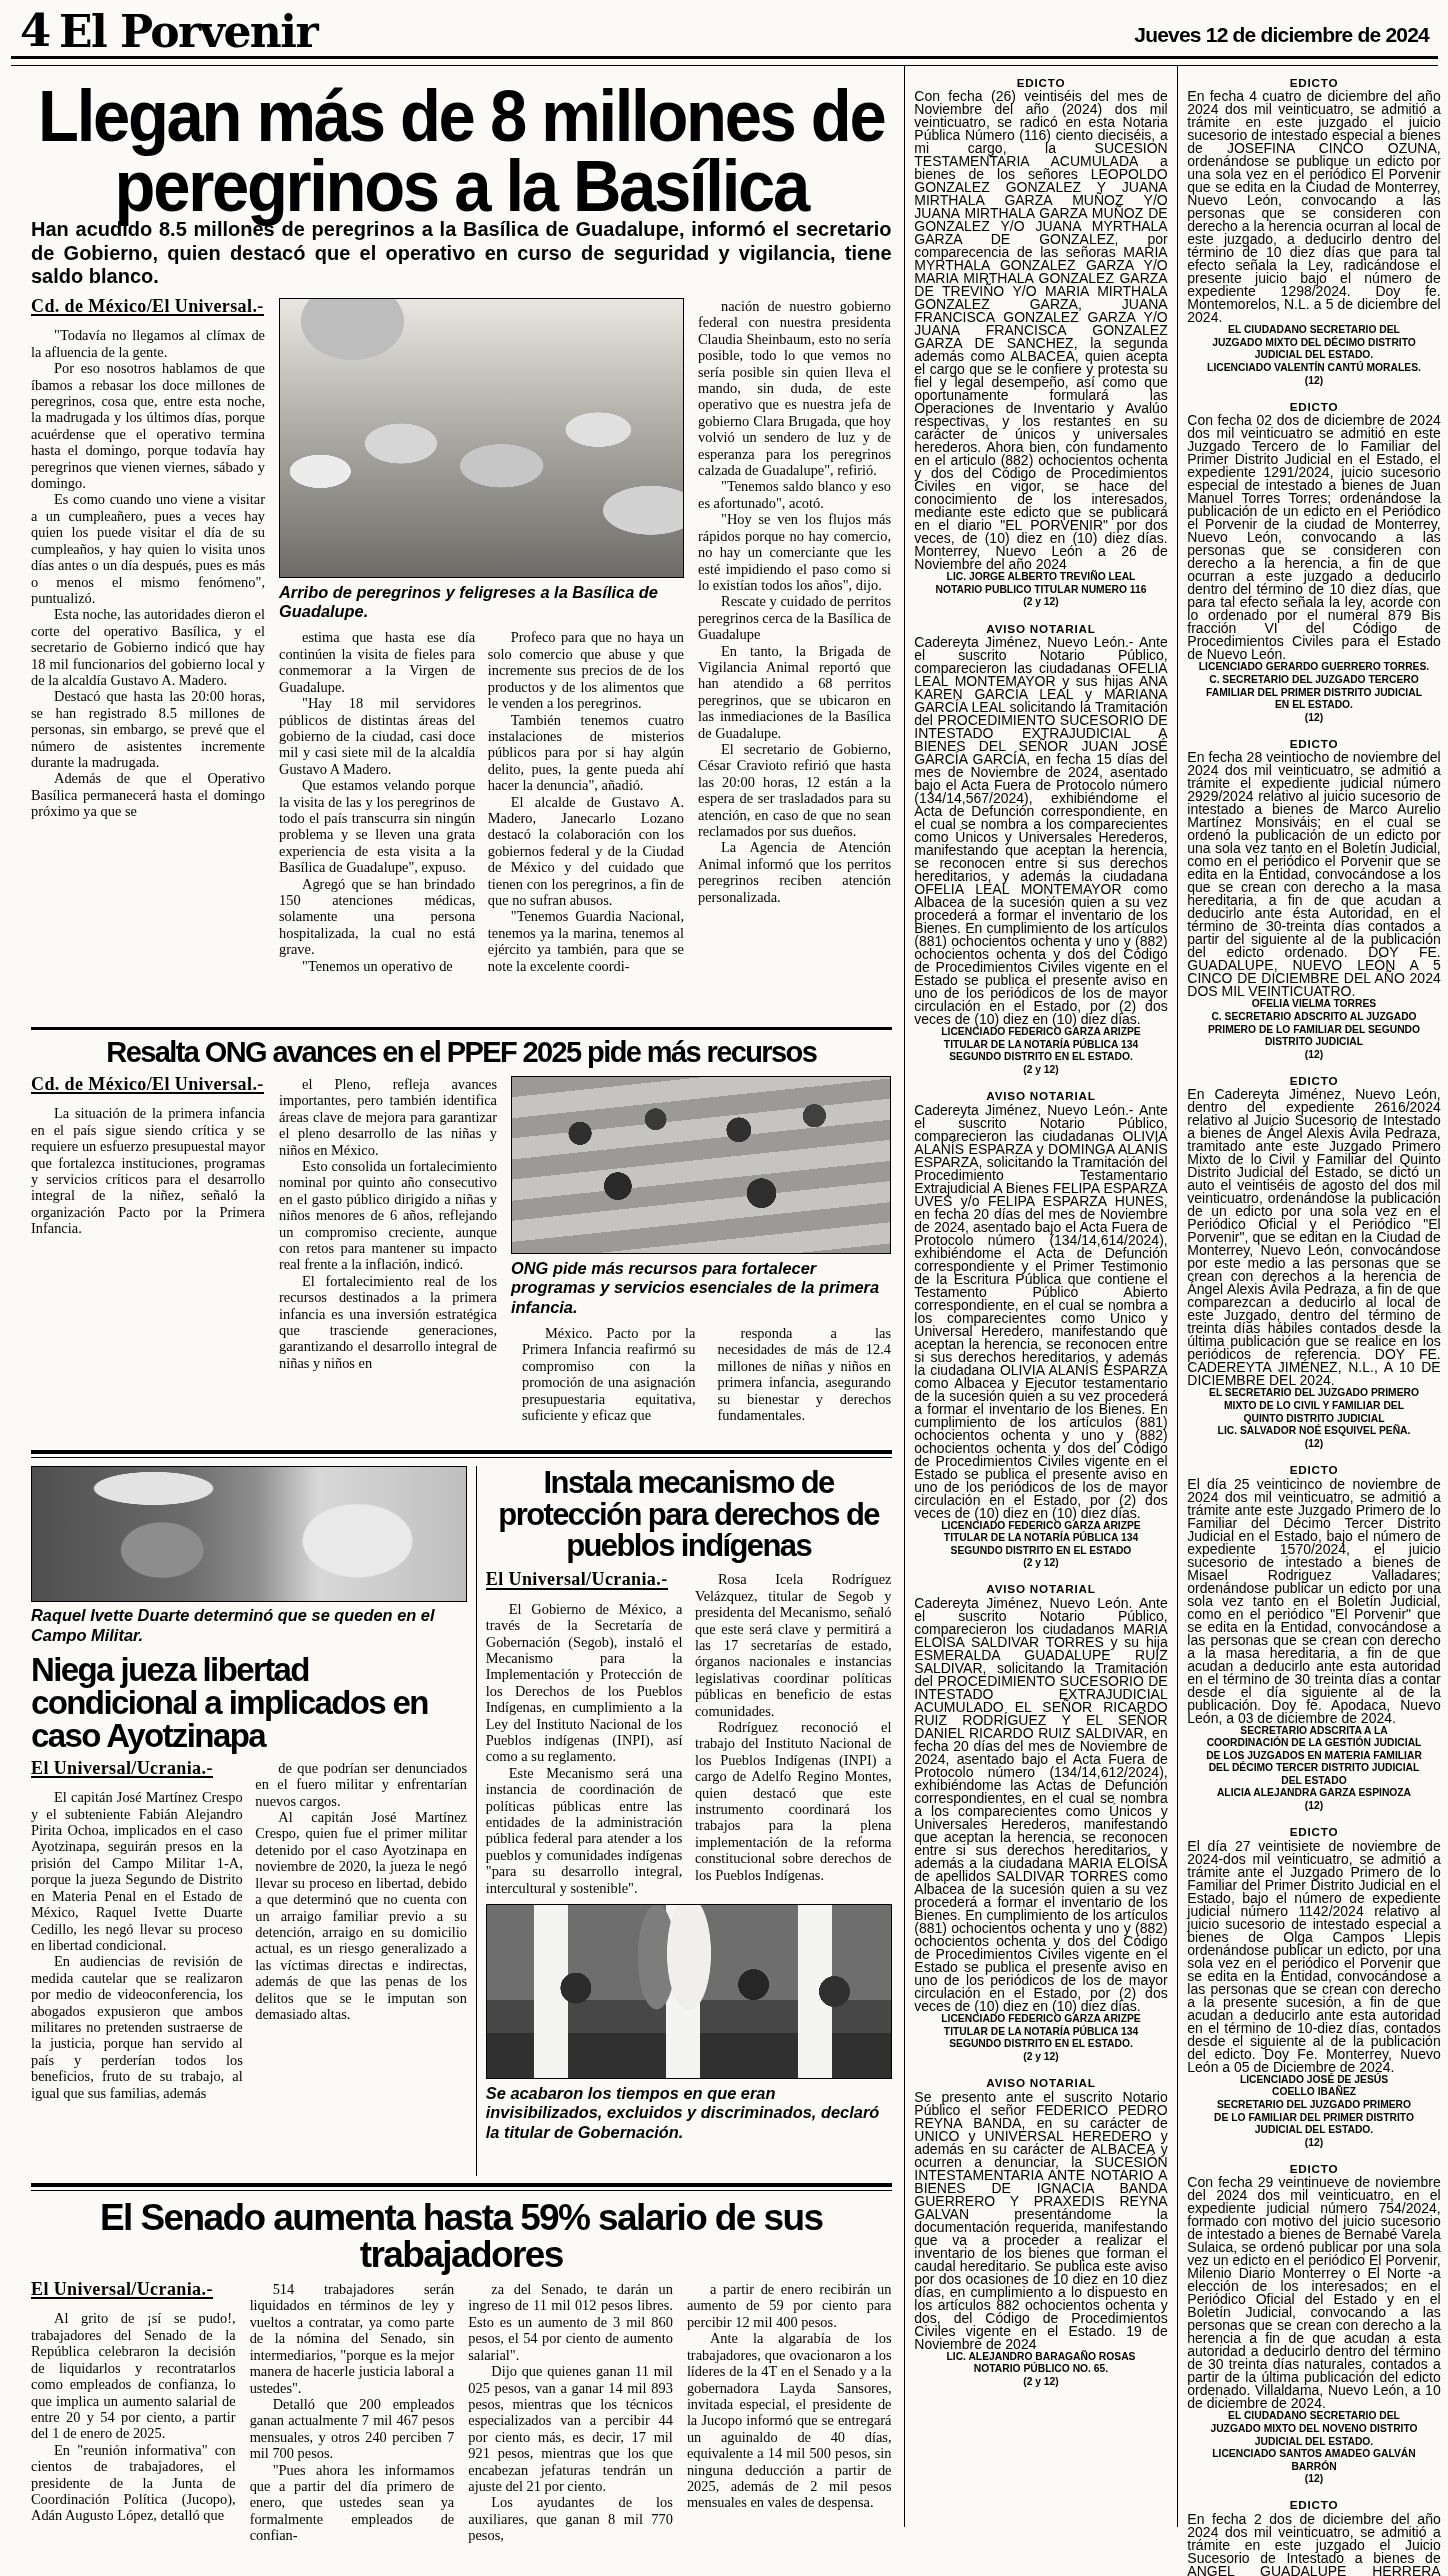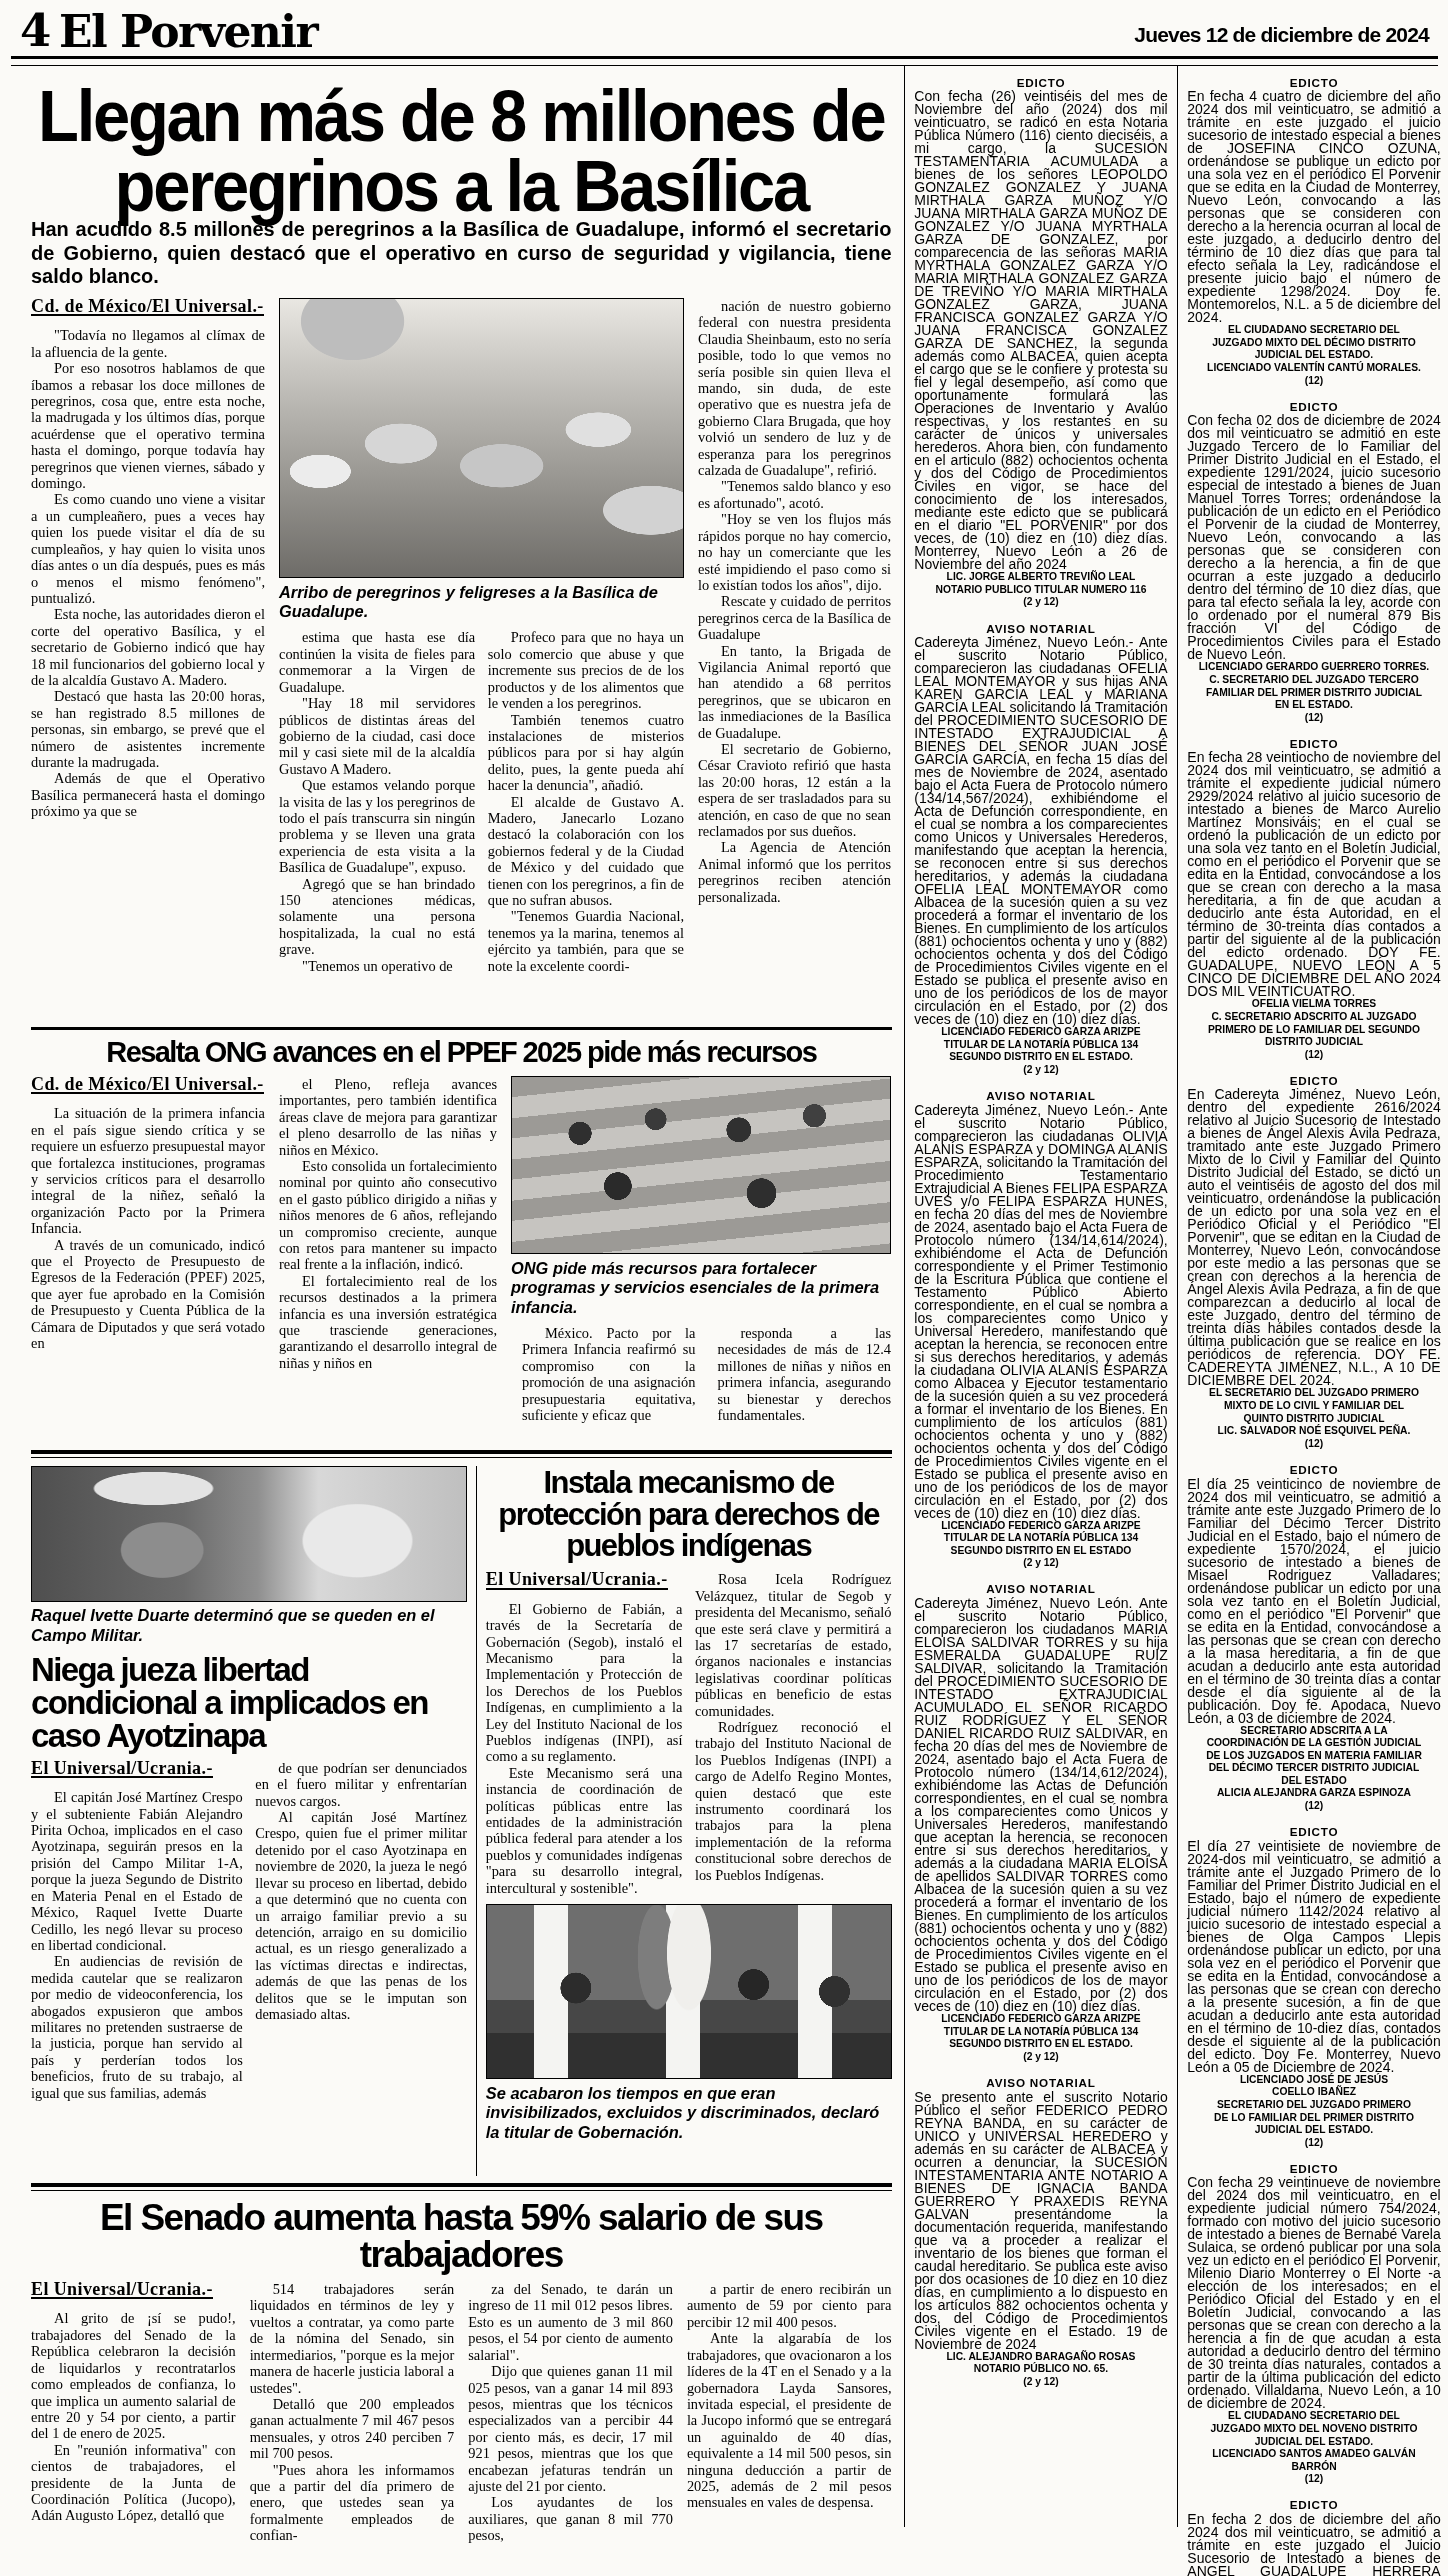--- a/index.html
+++ b/index.html
@@ -163,21 +163,20 @@
 
       <div class="hr-thin"></div>
 
       <section>
         <h2 class="hl ong-headline">Resalta ONG avances en el PPEF 2025 pide más recursos</h2>
         <div class="ong-cols">
           <div class="ong-c1 bodytext">
             <span class="byline">Cd. de México/El Universal.-</span>
             <div>
                 <p class="para">La situación de la primera infancia en el país sigue siendo crítica y se requiere un esfuerzo presupuestal mayor que fortalezca instituciones, programas y servicios críticos para el desarrollo integral de la niñez, señaló la organización Pacto por la Primera Infancia.</p>
-                <p class="para">A través de un comunicado, indicó que el Proyecto de Presupuesto de Egresos de la Federación (PPEF) 2025, que ayer fue aprobado en la Comisión de Presupuesto y Cuenta Pública de la Cámara de Diputados y que será votado en</p>
               </div>
           </div>
           <div class="ong-c2 bodytext">
               <p class="para">el Pleno, refleja avances importantes, pero también identifica áreas clave de mejora para garantizar el pleno desarrollo de las niñas y niños en México.</p>
               <p class="para">Esto consolida un fortalecimiento nominal por quinto año consecutivo en el gasto público dirigido a niñas y niños menores de 6 años, reflejando un compromiso creciente, aunque con retos para mantener su impacto real frente a la inflación, indicó.</p>
               <p class="para">El fortalecimiento real de los recursos destinados a la primera infancia es una inversión estratégica que trasciende generaciones, garantizando el desarrollo integral de niñas y niños en</p>
             </div>
           <div class="ong-c3">
             <div class="photo photo-classroom"></div>
             <div class="caption">ONG pide más recursos para fortalecer programas y servicios esenciales de la primera infancia.</div>
@@ -217,21 +216,21 @@
         </section>
 
         <div class="vrule"></div>
 
         <section class="instala">
           <h2 class="hl instala-headline">Instala mecanismo de protección para derechos de pueblos indígenas</h2>
           <div class="two-col bodytext">
             <div>
               <span class="byline">El Universal/Ucrania.-</span>
               <div>
-                  <p class="para">El Gobierno de Fabián, a través de la Secretaría de Gobernación (Segob), instaló el Mecanismo para la Implementación y Protección de los Derechos de los Pueblos Indígenas, en cumplimiento a la Ley del Instituto Nacional de los Pueblos indígenas (INPI), así como a su reglamento.</p>
+                  <p class="para">El Gobierno de México, a través de la Secretaría de Gobernación (Segob), instaló el Mecanismo para la Implementación y Protección de los Derechos de los Pueblos Indígenas, en cumplimiento a la Ley del Instituto Nacional de los Pueblos indígenas (INPI), así como a su reglamento.</p>
                   <p class="para">Este Mecanismo será una instancia de coordinación de políticas públicas entre las entidades de la administración pública federal para atender a los pueblos y comunidades indígenas "para su desarrollo integral, intercultural y sostenible".</p>
                 </div>
             </div>
             <div>
                 <p class="para">Rosa Icela Rodríguez Velázquez, titular de Segob y presidenta del Mecanismo, señaló que este será clave y permitirá a las 17 secretarías de estado, órganos nacionales e instancias legislativas coordinar políticas públicas en beneficio de estas comunidades.</p>
                 <p class="para">Rodríguez reconoció el trabajo del Instituto Nacional de los Pueblos Indígenas (INPI) a cargo de Adelfo Regino Montes, quien destacó que este instrumento coordinará los trabajos para la plena implementación de la reforma constitucional sobre derechos de los Pueblos Indígenas.</p>
               </div>
           </div>
           <div class="photo photo-officials"></div>
           <div class="caption">Se acabaron los tiempos en que eran invisibilizados, excluidos y discriminados, declaró la titular de Gobernación.</div>

